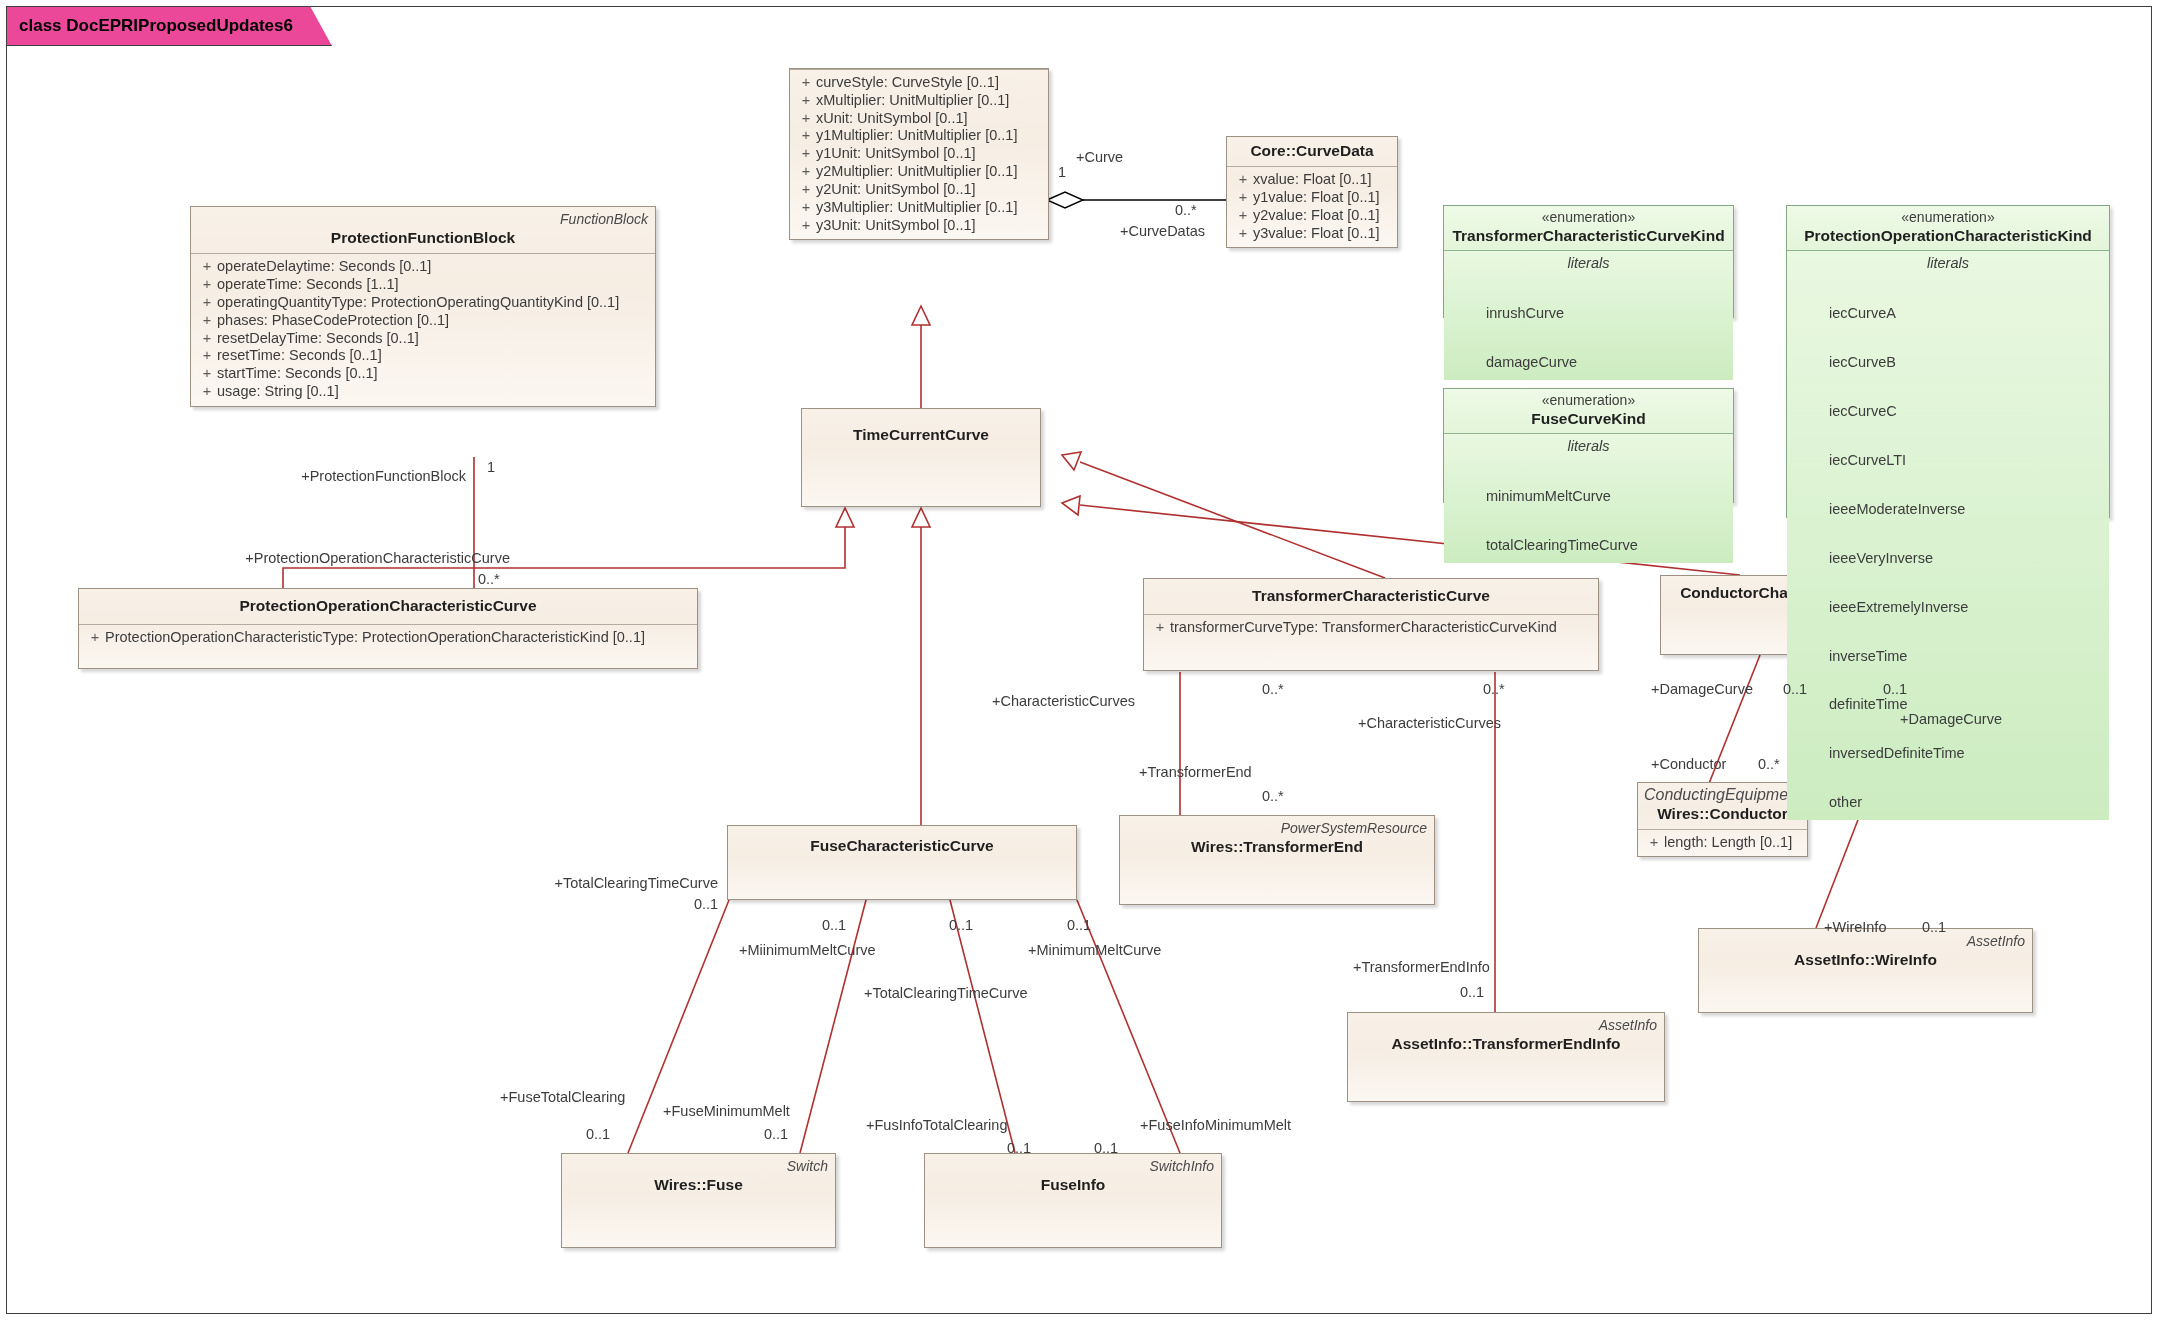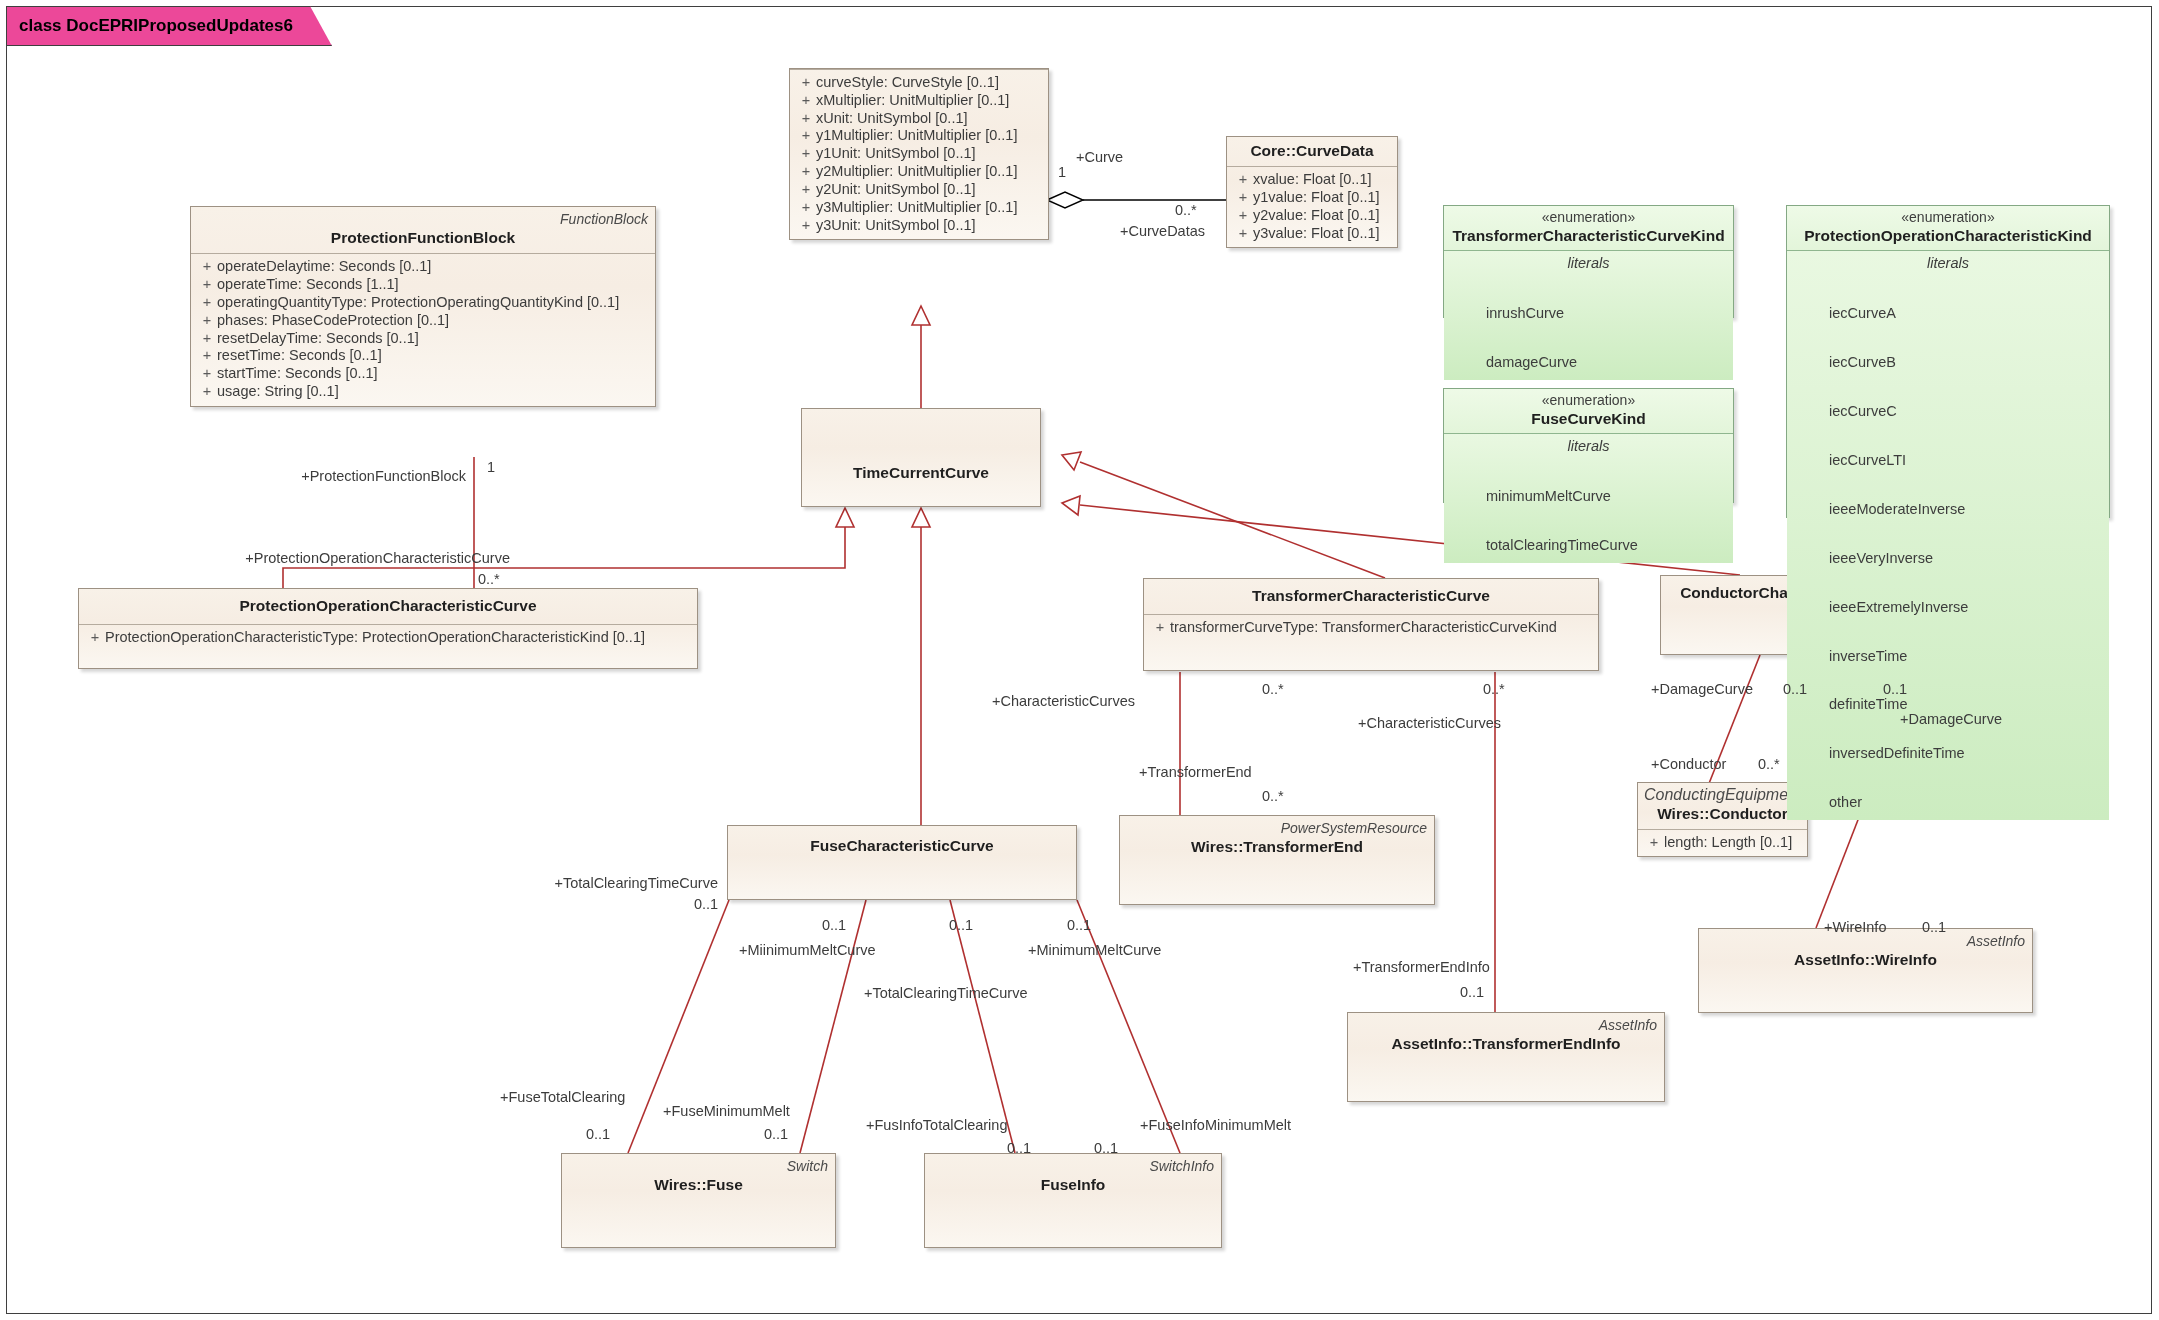--- a/index.html
+++ b/index.html
@@ -344,21 +344,21 @@
           <span class="txt">startTime: Seconds [0..1]</span>
         </div>
       <div class="attr">
           <span class="vis">+</span>
           <span class="txt">usage: String [0..1]</span>
         </div>
     </div>
   </div>
 
   <div class="cls" style="left:801px; top:408px; width:240px; height:99px;">
-    <div class="hdr" style="padding-top:16px;margin-top:38px;">
+    <div class="hdr" style="padding-top:16px;">
       <span class="cname">TimeCurrentCurve</span>
     </div>
   </div>
 
   <div class="cls" style="left:48px; top:588px; width:620px; height:81px;margin-left:30px;">
     <div class="hdr" style="padding-top:7px; padding-bottom:8px;">
       <span class="cname">ProtectionOperationCharacteristicCurve</span>
     </div>
     <div class="sep"></div>
     <div class="attrs">

